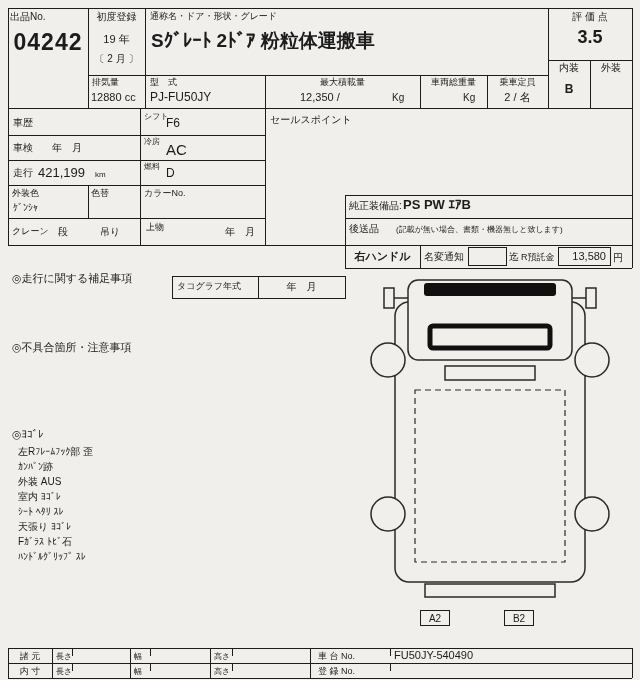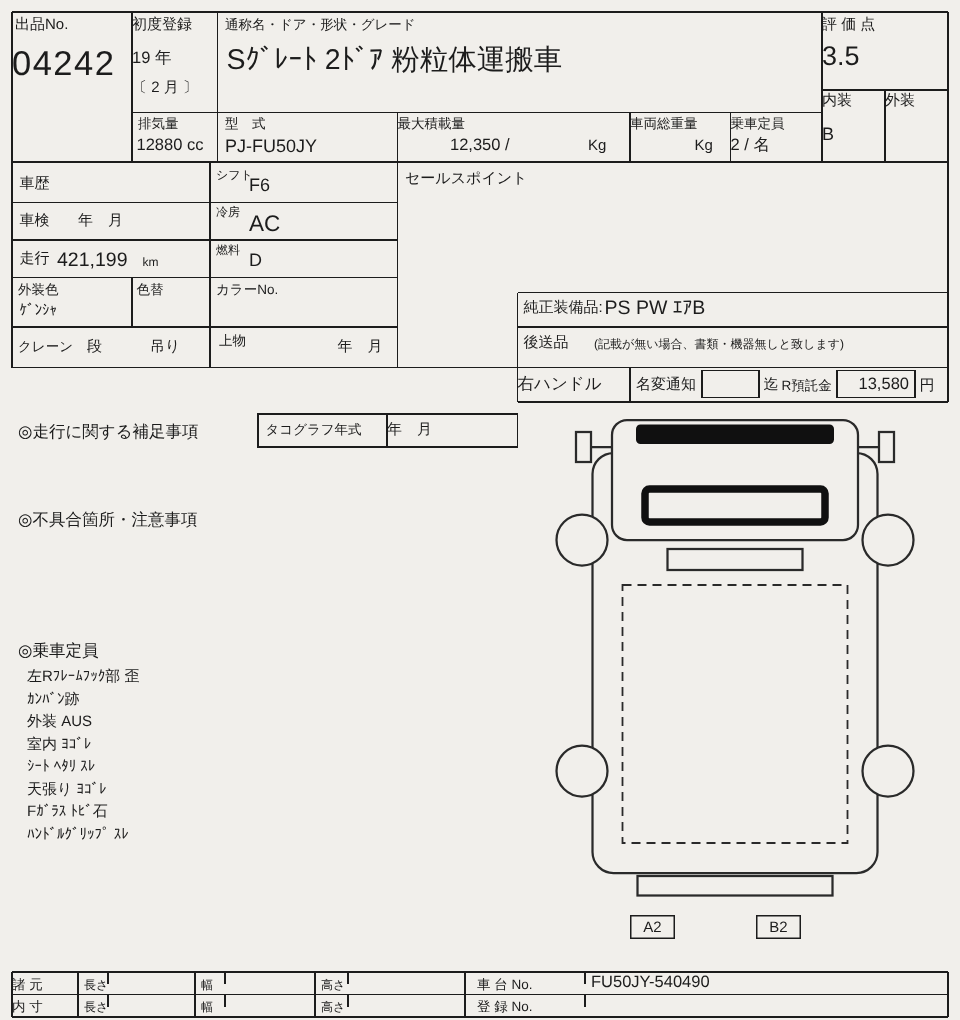--- a/index.html
+++ b/index.html
@@ -5,22 +5,22 @@
   * { margin:0; padding:0; box-sizing:border-box; }
   html,body { width:640px; height:680px; }
   body {
     position:relative;
     background:var(--paper,#f1efeb);
     color:var(--ink,#1c1c1c);
     font-family:"Liberation Sans","DejaVu Sans",sans-serif;
     overflow:hidden;
   }
   .t { position:absolute; white-space:nowrap; line-height:1; }
-  .b { font-weight:normal; }
-  .c { text-align:left; }
+  .b { font-weight:bold; }
+  .c { text-align:center; }
   .r { text-align:right; }
   .grid-svg { position:absolute; left:0; top:0; }
   .grid-svg path, .grid-svg rect { fill:none; stroke:var(--ink,#1c1c1c); stroke-width:1; shape-rendering:crispEdges; }
   .truck-wrap { position:absolute; left:350px; top:272px; width:280px; height:370px; }
   .truck-svg { position:absolute; left:0; top:0; }
   .truck-svg .ln   { fill:none; stroke:#2a2a2a; stroke-width:1.5; }
   .truck-svg .mask { fill:var(--paper,#f1efeb); stroke:#2a2a2a; stroke-width:1.5; }
   .truck-svg .dark { fill:#101010; stroke:none; }
   .truck-svg .thick{ fill:none; stroke:#101010; stroke-width:5; }
   .truck-svg .dash { fill:none; stroke:#2a2a2a; stroke-width:1.2; stroke-dasharray:6 4; }
@@ -88,25 +88,25 @@
 <span class="t" style="left:100px;top:227px;font-size:10px">吊り</span>
 <span class="t" style="left:146px;top:223px;font-size:9px">上物</span>
 <span class="t" style="left:225px;top:227px;font-size:10px">年　月</span>
 <span class="t c b" style="left:345px;top:251px;width:75px;font-size:11px">右ハンドル</span>
 <span class="t" style="left:424px;top:252px;font-size:10px">名変通知</span>
 <span class="t" style="left:509px;top:252px;font-size:10px">迄</span>
 <span class="t" style="left:521px;top:253px;font-size:9px">R預託金</span>
 <span class="t r" style="left:558px;top:251px;width:48px;font-size:11px">13,580</span>
 <span class="t" style="left:613px;top:253px;font-size:10px">円</span>
 
-<span class="t" style="left:12px;top:283px;font-size:11px">◎走行に関する補足事項</span>
+<span class="t" style="left:12px;top:273px;font-size:11px">◎走行に関する補足事項</span>
 <span class="t" style="left:177px;top:282px;font-size:9px">タコグラフ年式</span>
 <span class="t c" style="left:258px;top:282px;width:87px;font-size:10px">年　月</span>
 <span class="t" style="left:12px;top:342px;font-size:11px">◎不具合箇所・注意事項</span>
-<span class="t" style="left:12px;top:429px;font-size:11px">◎乗車定員</span>
+<span class="t" style="left:12px;top:429px;font-size:11px">◎ﾖｺﾞﾚ</span>
 <span class="t" style="left:18px;top:447px;font-size:10px">左Rﾌﾚｰﾑﾌｯｸ部 歪</span>
 <span class="t" style="left:18px;top:462px;font-size:10px">ｶﾝﾊﾞﾝ跡</span>
 <span class="t" style="left:18px;top:477px;font-size:10px">外装 AUS</span>
 <span class="t" style="left:18px;top:492px;font-size:10px">室内 ﾖｺﾞﾚ</span>
 <span class="t" style="left:18px;top:507px;font-size:10px">ｼｰﾄ ﾍﾀﾘ ｽﾚ</span>
 <span class="t" style="left:18px;top:522px;font-size:10px">天張り ﾖｺﾞﾚ</span>
 <span class="t" style="left:18px;top:537px;font-size:10px">Fｶﾞﾗｽ ﾄﾋﾞ石</span>
 <span class="t" style="left:18px;top:552px;font-size:10px">ﾊﾝﾄﾞﾙｸﾞﾘｯﾌﾟ ｽﾚ</span>
 
 <div class="truck-wrap">

